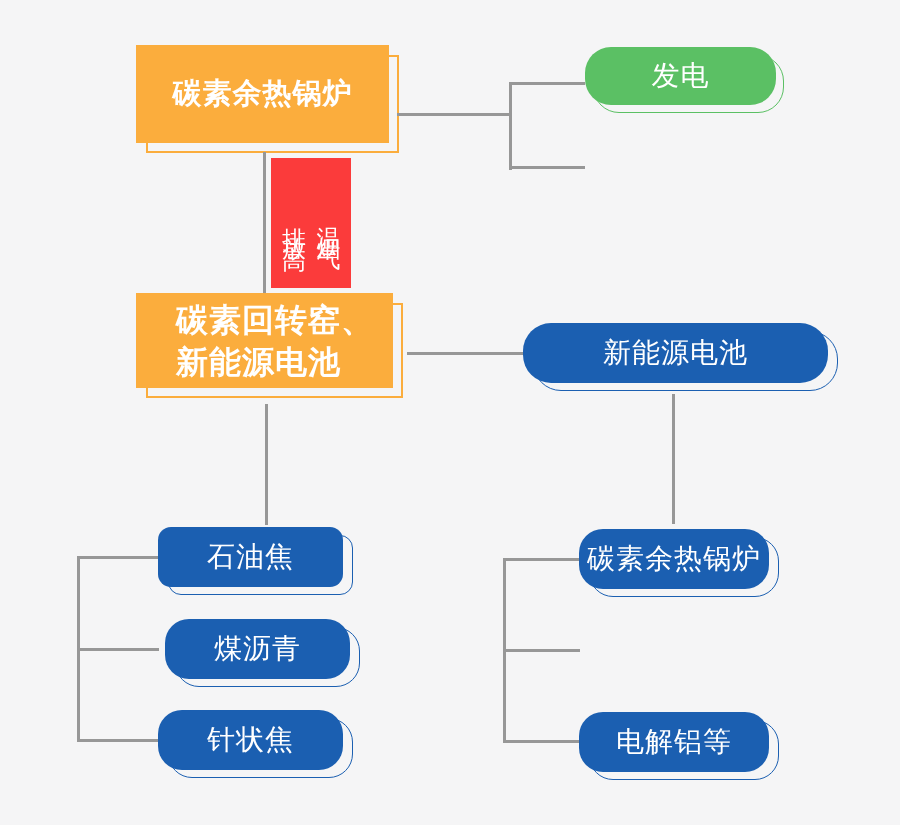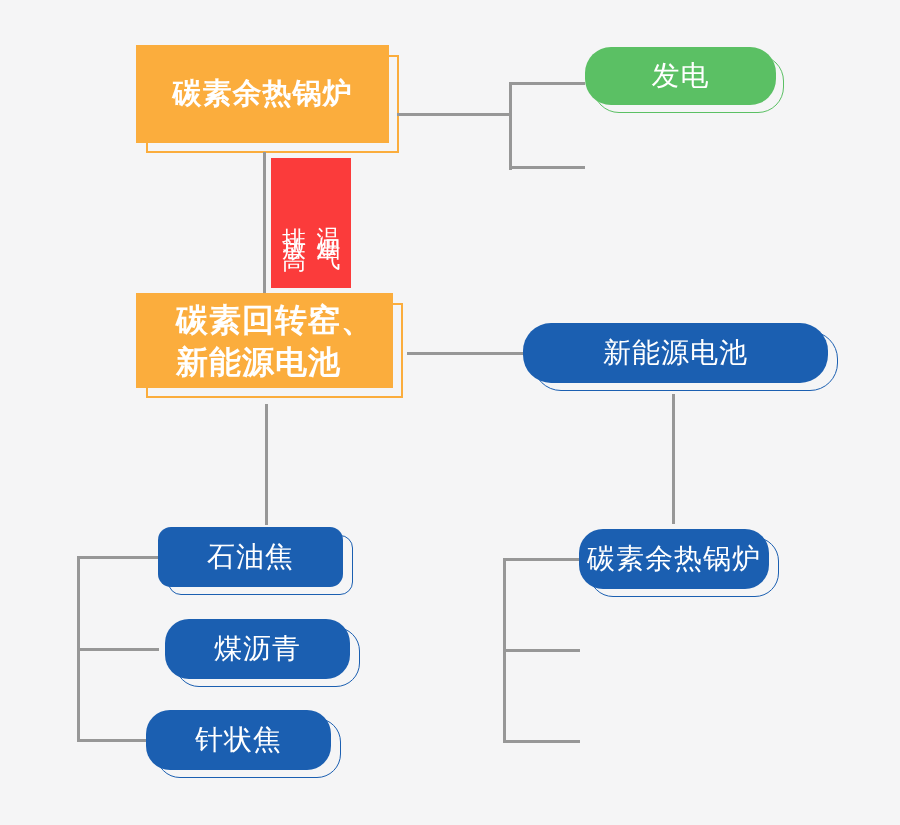--- a/index.html
+++ b/index.html
@@ -54,21 +54,21 @@
   .node-boiler  { left: 136px; top: 45px;  width: 253px; height: 98px; }
   .node-flue    { left: 271px; top: 158px; width: 80px;  height: 130px; gap: 8px; }
   .node-kiln    { left: 136px; top: 293px; width: 257px; height: 95px;
                   flex-direction: column; align-items: flex-start;
                   padding-left: 40px; }
   .node-power   { left: 585px; top: 47px;  width: 191px; height: 58px; font-family: Liberation Serif, serif; }
   .node-heat    { left: 585px; top: 138px; width: 191px; height: 58px; }
   .node-product { left: 523px; top: 323px; width: 305px; height: 60px; border-radius: 28px; }
   .node-raw1    { left: 158px; top: 527px; width: 185px; height: 60px; border-radius: 13px; }
   .node-raw2    { left: 158px; top: 619px; width: 185px; height: 60px; margin-left: 7px; }
-  .node-raw3    { left: 146px; top: 710px; width: 185px; height: 60px; }
+  .node-raw3    { left: 158px; top: 710px; width: 185px; height: 60px; }
   .node-app1    { left: 579px; top: 529px; width: 190px; height: 60px; }
   .node-app2    { left: 579px; top: 620px; width: 190px; height: 60px; }
   .node-app3    { left: 579px; top: 712px; width: 190px; height: 60px; }
 
   .txt-bold   { font-size: 29px; font-weight: bold; letter-spacing: 1px; }
   .txt-kiln   { font-size: 32px; font-weight: bold; letter-spacing: 1px; line-height: 42px; }
   .txt-plain  { font-size: 28px; font-weight: normal; letter-spacing: 1px; }
   .txt-vert   {
     writing-mode: vertical-lr;
     text-orientation: upright;
@@ -151,14 +151,17 @@
 
   <div class="node blue node-raw3">
     <span class="txt-plain">针状焦</span>
   </div>
 
   <div class="node blue node-app1">
     <span class="txt-plain">碳素余热锅炉</span>
   </div>
 
 
+  <div class="node blue node-app3">
+    <span class="txt-plain">电解铝等</span>
+  </div>
 
 </div>
 
 </body></html>

